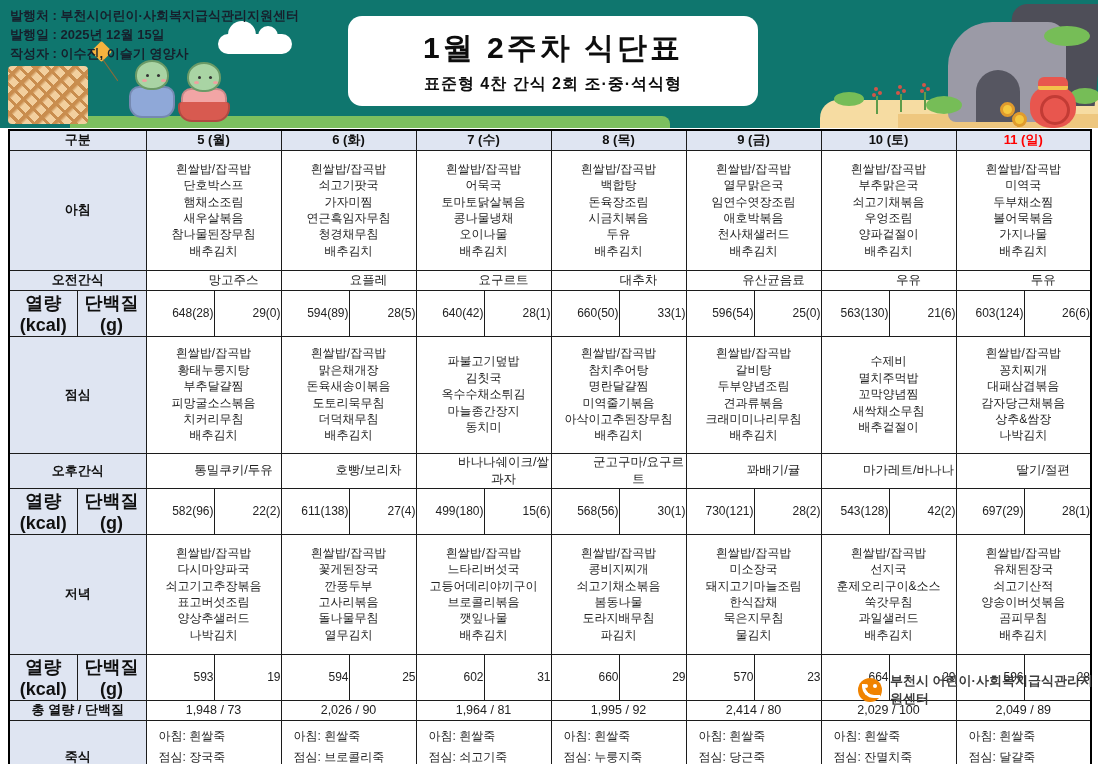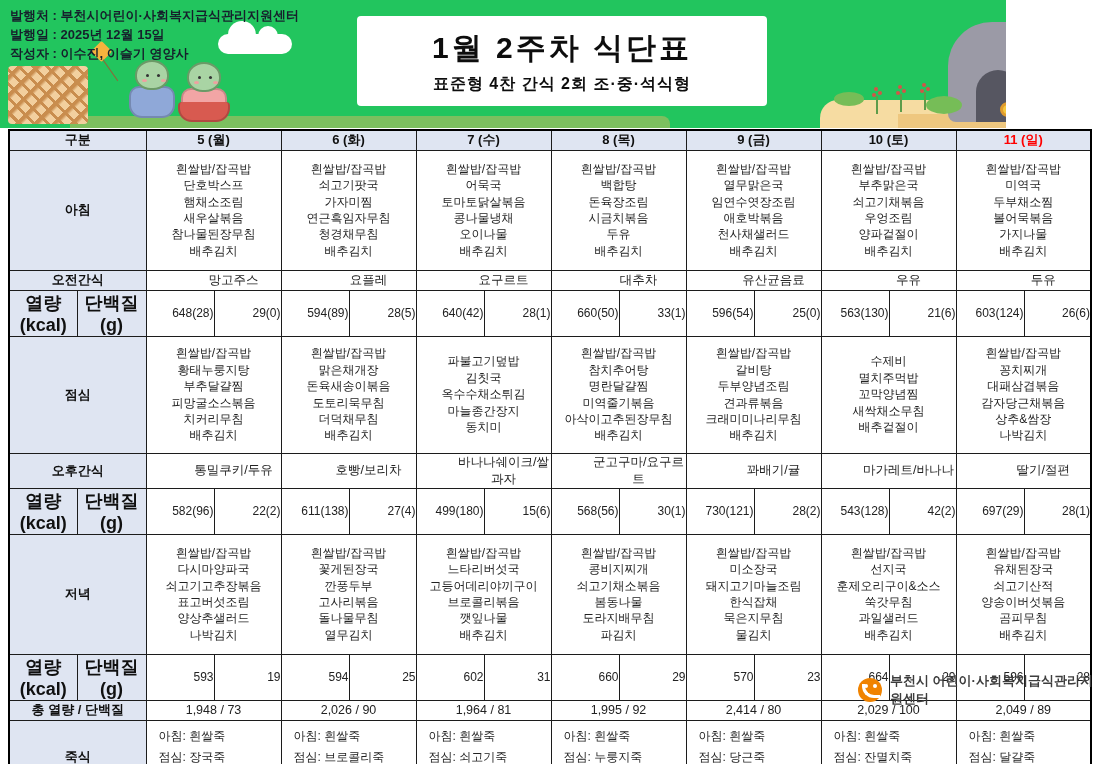--- a/index.html
+++ b/index.html
@@ -1,23 +1,23 @@
 <!DOCTYPE html>
 <html><head>
 <meta charset="utf-8">
 <style>
   * { box-sizing: border-box; }
   body { margin:0; font-family:"Liberation Sans","DejaVu Sans",sans-serif; }
   .page { position:relative; width:1098px; height:764px; background:#ffffff; overflow:hidden; }
 
   
-  .banner { position:absolute; left:0; top:0; width:1006px; height:128px; background:#22c55e; overflow:hidden; }
+  .banner { position:absolute; left:0; top:0; width:1098px; height:128px; background:#0f766e; overflow:hidden; }
   .pubinfo { position:absolute; left:10px; top:6px; z-index:6; font-size:13px; font-weight:700; color:#16202c; line-height:19px; }
-  .titlebox { position:absolute; left:348px; top:16px; width:410px; height:90px; background:#ffffff; border-radius:4px;
-              display:flex; flex-direction:column; align-items:center; justify-content:center; gap:5px; z-index:5;margin-left:9px; }
+  .titlebox { position:absolute; left:348px; top:16px; width:410px; height:90px; background:#ffffff; border-radius:14px;
+              display:flex; flex-direction:column; align-items:center; justify-content:center; gap:5px; z-index:5; }
   .title { font-size:30px; font-weight:800; color:#0d0d0d; letter-spacing:3px; }
   .subtitle { font-size:16px; font-weight:700; color:#0d0d0d; letter-spacing:1px; }
 
   
   .fence { position:absolute; left:8px; top:66px; width:80px; height:58px; border-radius:4px; z-index:2;
            background:
              repeating-linear-gradient(45deg, transparent 0 7px, #c98d4e 7px 10px),
              repeating-linear-gradient(-45deg, transparent 0 7px, #c98d4e 10px 13px),
              #f2cf9e; }
   .grass { position:absolute; left:70px; top:116px; width:600px; height:12px; background:#7cbf5f; border-radius:8px 8px 0 0; z-index:1; }

